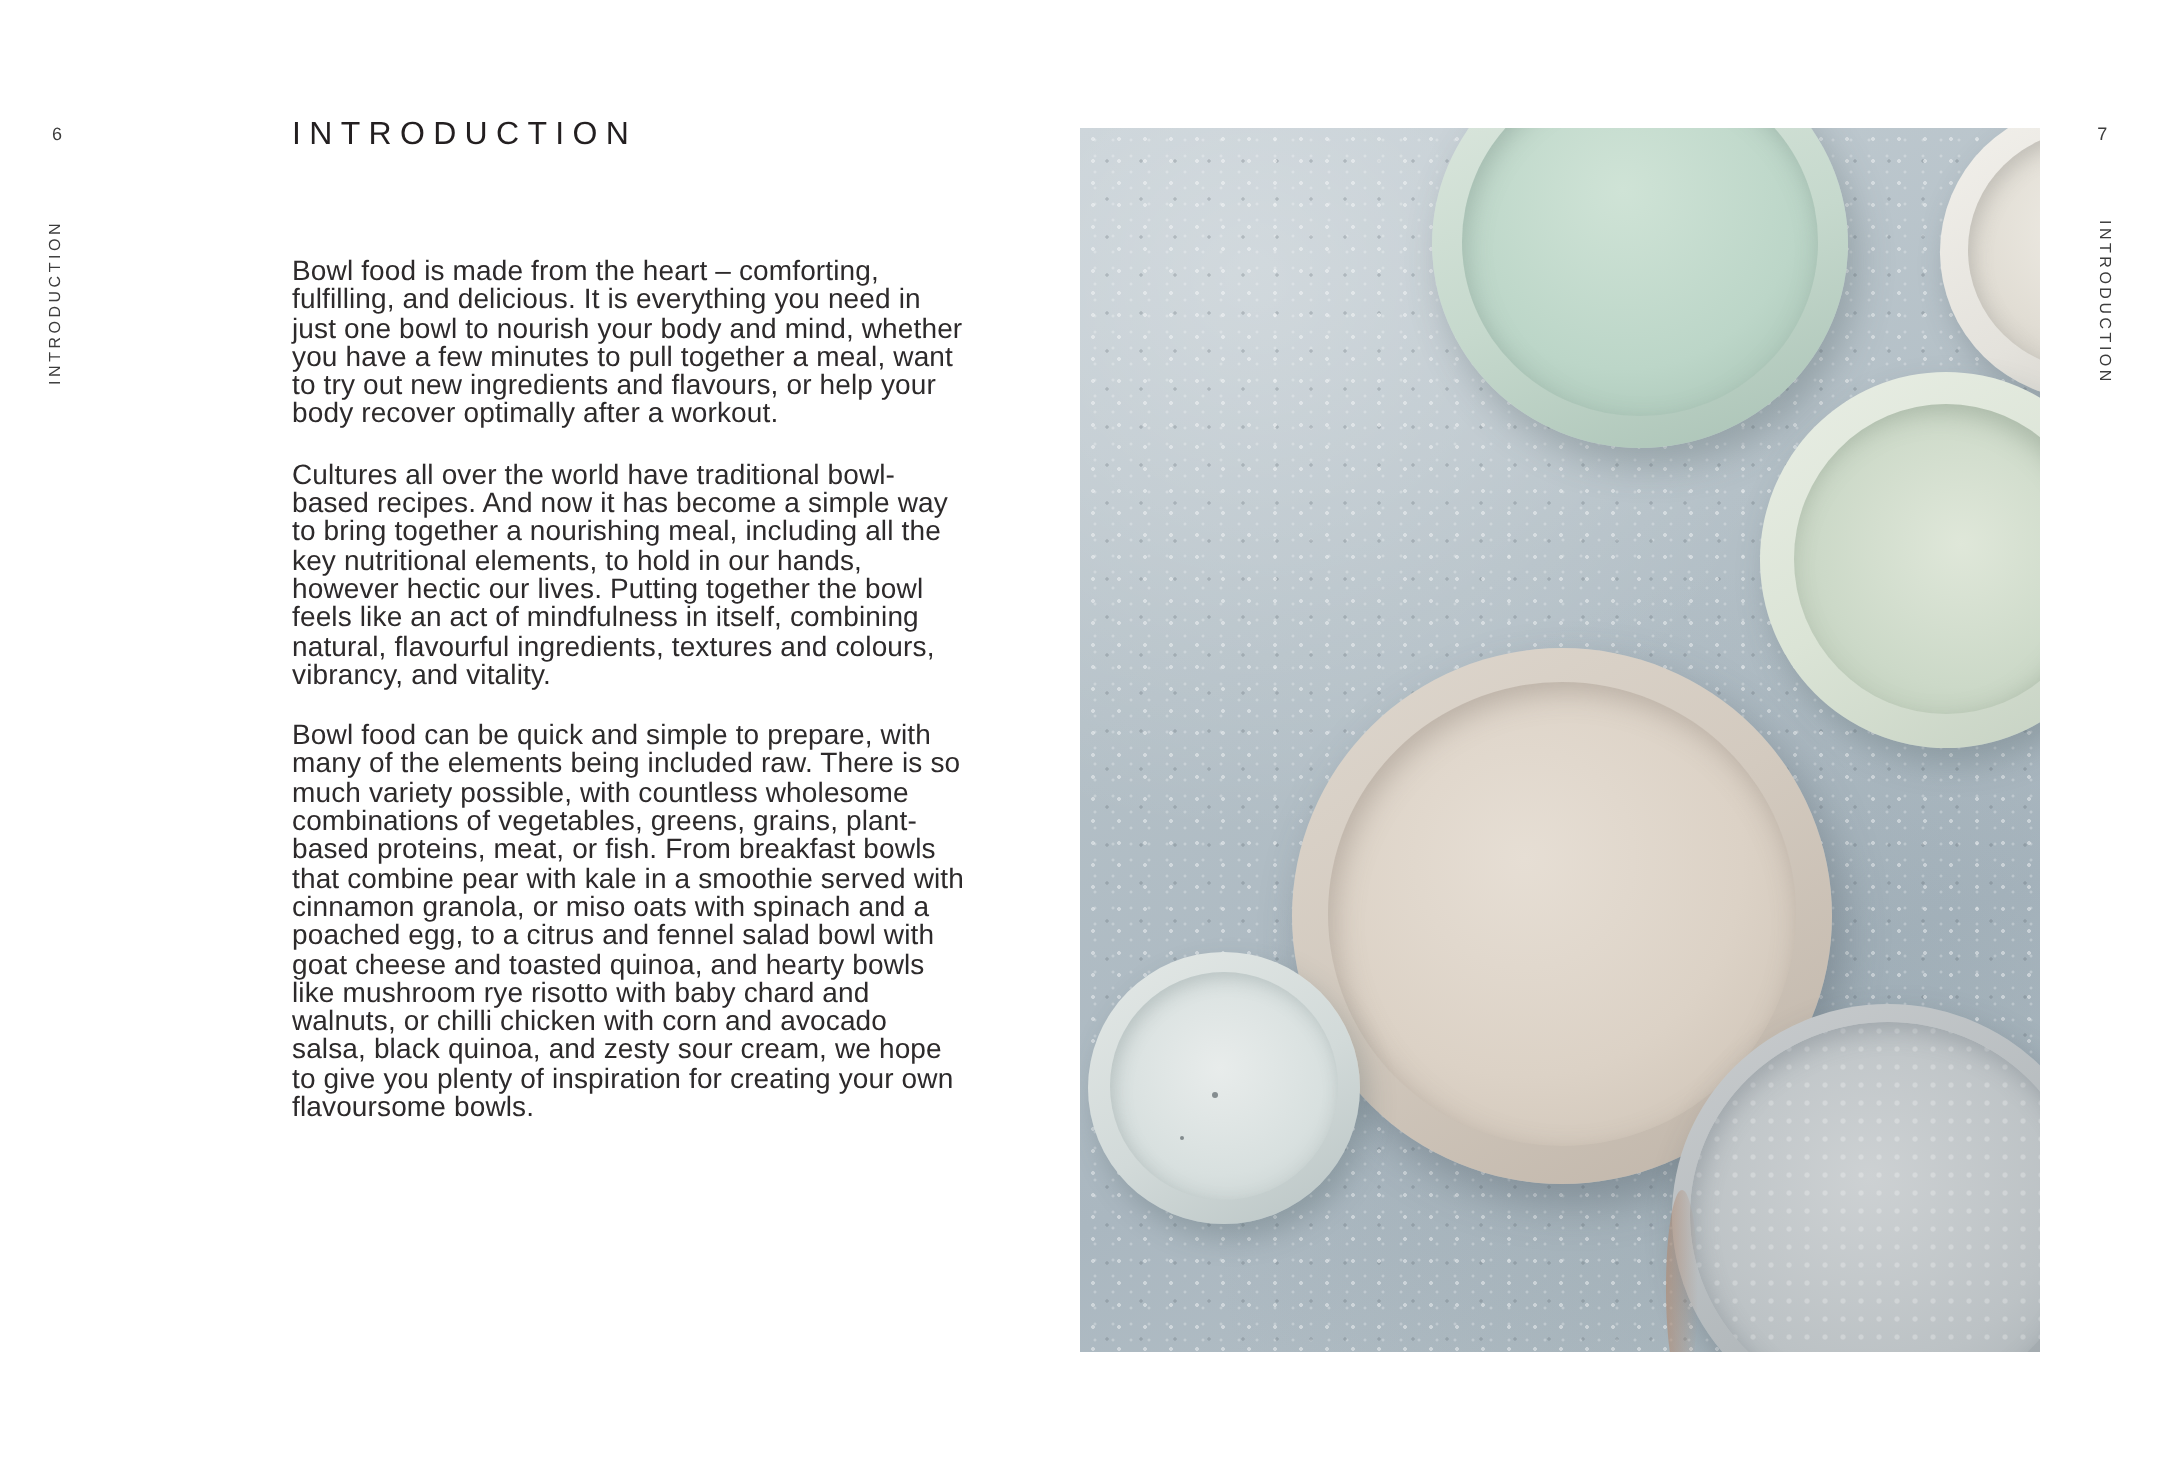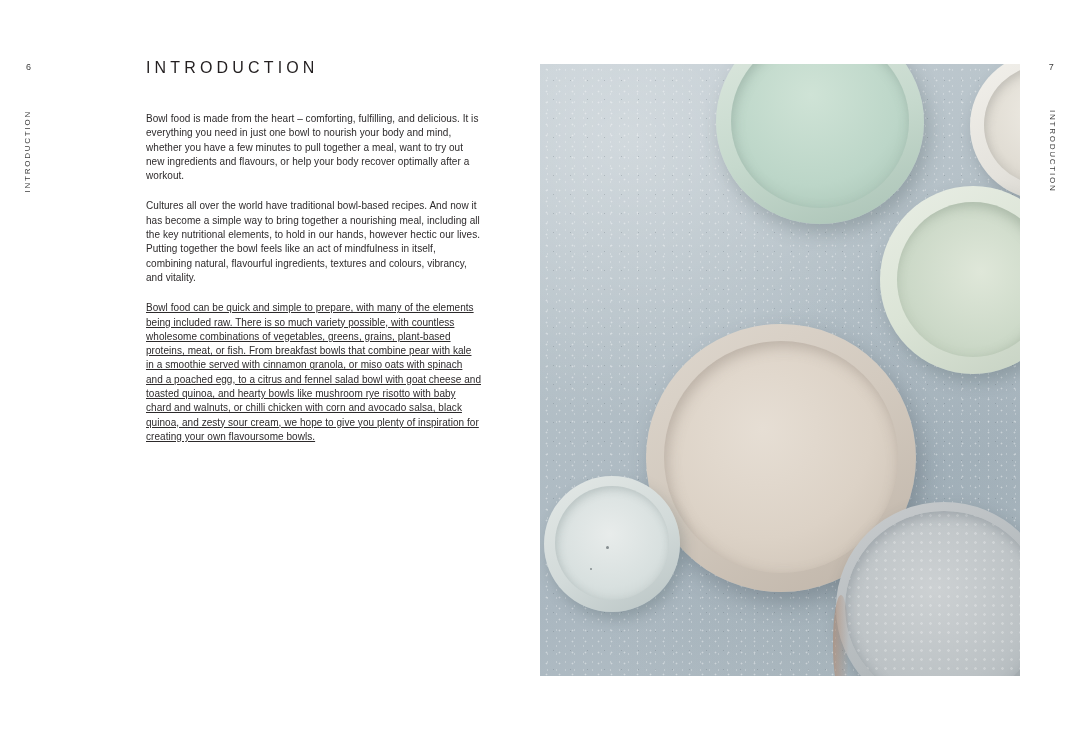--- a/index.html
+++ b/index.html
@@ -69,29 +69,28 @@
     color: #231f20;
     margin: 0;
   }
   .body-copy {
     position: absolute;
     left: 146px;
     top: 112px;
     width: 336px;
   }
   .body-copy p {
-    margin: 0 0 16px 0;
-    font-size: 10px;
+    margin: 16px 0 16px 0;
+    font-size: 14px;
     line-height: 14.3px;
     color: #2d2a2b;
     letter-spacing: 0.005em;
   }
   .body-copy p:last-child {
     margin-bottom: 0;
-    text-decoration: underline;
   }
 
   
   .photo {
     position: absolute;
     left: 540px;
     top: 64px;
     width: 480px;
     height: 612px;
     overflow: hidden;

